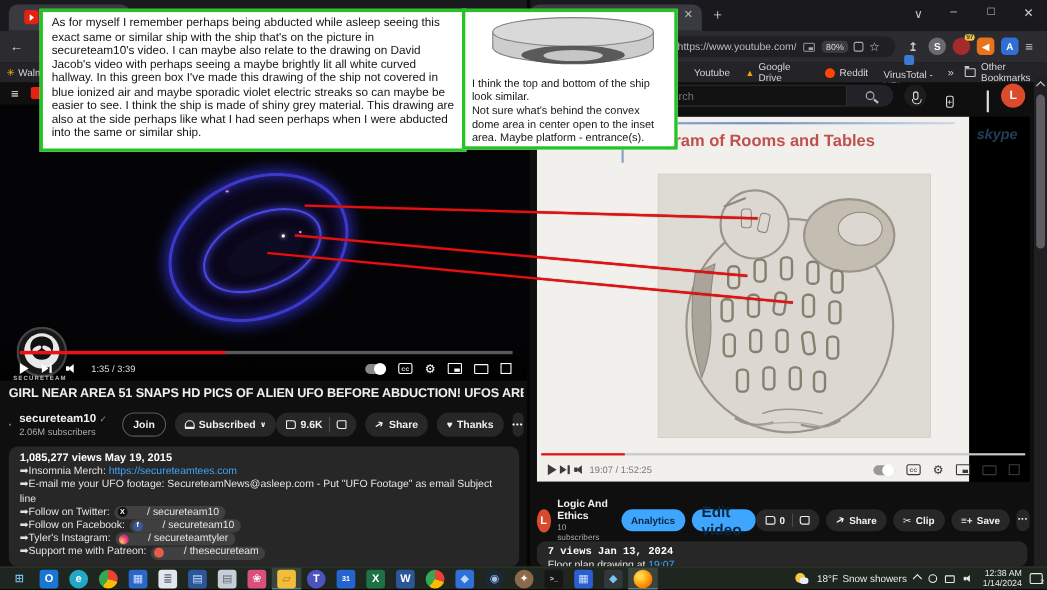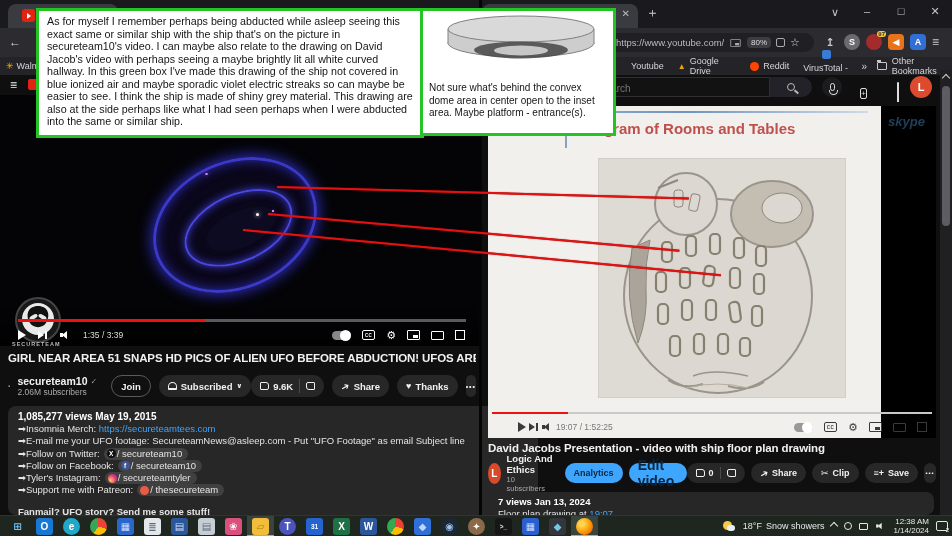--- a/index.html
+++ b/index.html
@@ -18,21 +18,21 @@
   .zoombadge{background:#3c3c42;border-radius:4px;color:#ddd;font-size:8px;padding:1px 4px;}
   .extic{width:16px;height:16px;border-radius:4px;display:flex;align-items:center;justify-content:center;font-size:9px;font-weight:bold;color:#fff;}
 
   
   .yt-pill{background:#272727;border-radius:14px;color:#f1f1f1;font-size:9.5px;font-weight:bold;display:flex;align-items:center;gap:4px;padding:0 9px;height:22px;}
   .yt-blue{background:#3ea6ff;color:#0a2740;}
   .vtitle{color:#f1f1f1;font-weight:bold;font-size:11.5px;letter-spacing:-0.1px;white-space:nowrap;}
   .sub{color:#aaa;font-size:8.5px;}
   .descbox{background:#272727;border-radius:8px;color:#e4e4e4;font-size:9.5px;line-height:12.2px;overflow:hidden;}
   .link{color:#3ea6ff;}
-  .chip{background:#404040;border-radius:9px;padding:0 6px 0 3px;display:inline-flex;align-items:center;gap:1px;height:12px;}
+  .chip{background:#404040;border-radius:9px;padding:0 6px 0 3px;display:inline-flex;align-items:center;gap:18px;height:12px;}
   .chip .ci{width:9px;height:9px;border-radius:50%;display:inline-flex;align-items:center;justify-content:center;font-size:6.5px;color:#fff;font-weight:bold;}
   .avatar{border-radius:50%;display:flex;align-items:center;justify-content:center;font-weight:bold;color:#fff;}
 
   
   .i-play{width:0;height:0;border-top:5px solid transparent;border-bottom:5px solid transparent;border-left:8px solid currentColor;}
   .i-next{position:relative;width:10px;height:10px;}
   .i-next::before{content:'';position:absolute;left:0;top:1px;border-top:4px solid transparent;border-bottom:4px solid transparent;border-left:6px solid currentColor;}
   .i-next::after{content:'';position:absolute;right:1px;top:1px;width:2px;height:8px;background:currentColor;}
   .i-vol{position:relative;width:11px;height:10px;}
   .i-vol::before{content:'';position:absolute;left:0;top:3px;width:3px;height:4px;background:currentColor;}
@@ -167,21 +167,21 @@
       <span class="i-share">➔</span>
       <span>Share</span>
     </div>
     <div class="yt-pill" style="margin-left:8px;">
       <span style="font-size:9px;">♥</span>
       <span>Thanks</span>
     </div>
     <div class="yt-pill" style="margin-left:8px;width:22px;justify-content:center;padding:0;letter-spacing:1px;font-size:7px;">•••</div>
   </div>
 
-  <div class="abs descbox" style="left:8px;top:406px;width:530px;height:109px;padding:5px 10px;">
+  <div class="abs descbox" style="left:8px;top:406px;width:464px;height:109px;padding:5px 10px;">
     <div style="color:#fff;font-weight:bold;font-size:10px;">1,085,277 views  May 19, 2015</div>
     <div><span>➡Insomnia Merch:</span> <span class="link">https://secureteamtees.com</span></div>
     <div>➡E-mail me your UFO footage: SecureteamNews@asleep.com - Put "UFO Footage" as email Subject line</div>
     <div class="row" style="gap:4px;">
       <span>➡Follow on Twitter:</span>
       <span class="chip">
           <span class="ci" style="background:#111;">X</span>
           <span>/ secureteam10</span>
         </span>
     </div>
@@ -321,37 +321,36 @@
       <path d="M70 222 Q85 232 105 226 M130 228 Q150 234 166 224" fill="none" stroke="#9a948a" stroke-width="2"></path>
       <path d="M88 230 Q120 222 150 230" fill="none" stroke="#b3aea4" stroke-width="1"></path>
       <path d="M95 218 q20 -8 55 0" fill="none" stroke="#9a948a" stroke-width="1.4"></path>
     </svg>
 
     <div class="abs" style="left:400px;top:8px;color:#274a68;font-weight:bold;font-size:13px;font-style:italic;opacity:.85;">skype</div>
 
     <div class="abs" style="left:4px;top:306px;width:440px;height:2px;background:#c9c9c9;">
       <div style="width:76px;height:2px;background:#e11;"></div>
     </div>
-    <div class="row abs" style="left:10px;top:312px;height:18px;gap:3px;color:#3a3a3a;margin-left:20px;">
+    <div class="row abs" style="left:10px;top:312px;height:18px;gap:3px;color:#3a3a3a;">
       <span class="i-play"></span>
       <span class="i-next"></span>
       <span class="i-vol"></span>
       <span style="font-size:8.5px;color:#777;">19:07 / 1:52:25</span>
     </div>
     <div class="row abs" style="left:306px;top:312px;height:18px;gap:11px;color:#3a3a3a;">
       <span class="i-toggle" style="background:#999;"></span>
       <span class="i-cc">CC</span>
       <span style="font-size:11px;">⚙</span>
       <span class="i-pip"></span>
       <span class="i-theater"></span>
       <span class="i-full"></span>
     </div>
   </div>
 
-  <div class="abs vtitle" style="left:488px;top:442px;width:448px;overflow:hidden;">David Jacobs Presentation - video with ship floor plan drawing</div>
   <div class="abs row" style="left:488px;top:460px;width:448px;height:26px;">
     <div class="avatar" style="width:21px;height:21px;background:#d84a2b;font-size:10px;">L</div>
     <div style="margin-left:6px;">
       <div style="color:#f1f1f1;font-weight:bold;font-size:9.5px;">Logic And Ethics</div>
       <div class="sub" style="font-size:7.5px;">10 subscribers</div>
     </div>
     <div class="yt-pill yt-blue" style="margin-left:12px;height:20px;font-size:9px;">Analytics</div>
     <div class="yt-pill yt-blue" style="margin-left:6px;height:20px;font-size:14px;">Edit video</div>
     <div class="yt-pill" style="margin-left:auto;height:20px;font-size:9px;">
       <span class="i-thumb"></span>
@@ -368,21 +367,21 @@
         <span>Clip</span>
       </div>
     <div class="yt-pill" style="margin-left:6px;height:20px;font-size:9px;">
         <span>≡+</span>
         <span>Save</span>
       </div>
     <div class="yt-pill" style="margin-left:6px;width:20px;height:20px;justify-content:center;padding:0;font-size:6px;letter-spacing:1px;">•••</div>
   </div>
 
   <div class="abs descbox" style="left:488px;top:492px;width:446px;height:23px;padding:4px 10px;">
-    <div style="color:#fff;font-weight:bold;font-size:9.5px;">7 views  Jan 13, 2024</div>
+    <div style="color:#fff;font-weight:bold;font-size:9.5px;font-family:Liberation Mono, monospace;">7 views  Jan 13, 2024</div>
     <div><span>Floor plan drawing at</span> <span class="link">19:07</span></div>
   </div>
 
   <div class="abs" style="left:940px;top:70px;width:12px;height:445px;background:#202023;">
     <span class="caret" style="position:absolute;left:3px;top:5px;"></span>
     <div class="abs" style="left:2px;top:16px;width:8px;height:140px;background:#5c5c62;border-radius:4px;"></div>
   </div>
 
   <div class="abs greenbox" style="left:36px;top:8px;width:388px;height:130px;padding:4px 8px;font-size:10.7px;line-height:12.5px;">As for myself I remember perhaps being abducted while asleep seeing this exact same or similar ship with the ship that's on the picture in secureteam10's video. I can maybe also relate to the drawing on David Jacob's video with perhaps seeing a maybe brightly lit all white curved hallway. In this green box I've made this drawing of the ship not covered in blue ionized air and maybe sporadic violet electric streaks so can maybe be easier to see. I think the ship is made of shiny grey material. This drawing are also at the side perhaps like what I had seen perhaps when I were abducted into the same or similar ship.</div>
 
@@ -390,21 +389,21 @@
     <svg width="180" height="52" viewBox="0 0 180 52">
       <ellipse cx="92" cy="30" rx="73" ry="14" fill="#cdcdcd" stroke="#808080"></ellipse>
       <rect x="19" y="16" width="146" height="15" fill="#cdcdcd"></rect>
       <line x1="19" y1="16" x2="19" y2="31" stroke="#808080"></line>
       <line x1="165" y1="16" x2="165" y2="31" stroke="#808080"></line>
       <ellipse cx="92" cy="16" rx="73" ry="13" fill="#d9d9d9" stroke="#808080"></ellipse>
       <ellipse cx="92" cy="37" rx="47" ry="8.5" fill="#4a4a4a" opacity="0.88"></ellipse>
       <ellipse cx="92" cy="37.5" rx="27" ry="5" fill="#c6c6c6"></ellipse>
     </svg>
     <div style="font-size:10px;line-height:12.3px;margin-top:1px;">
-      <br>
+      <span>I think the top and bottom of the ship look similar.</span><br>
       <span>Not sure what's behind the convex dome area in center open to the inset area. Maybe platform - entrance(s).</span>
     </div>
   </div>
 
   <div class="abs" style="left:565px;top:134px;width:2px;height:14px;background:#8aa0c0;z-index:59;"></div>
   <div class="redline" style="left:277px;top:186px;width:412px;transform:rotate(1.6deg);"></div>
   <div class="redline" style="left:268px;top:213px;width:413px;transform:rotate(5.1deg);"></div>
   <div class="redline" style="left:243px;top:229px;width:480px;transform:rotate(5.4deg);"></div>
 
   <div class="abs row" id="taskbar" style="left:0;top:515px;width:952px;height:21px;">

